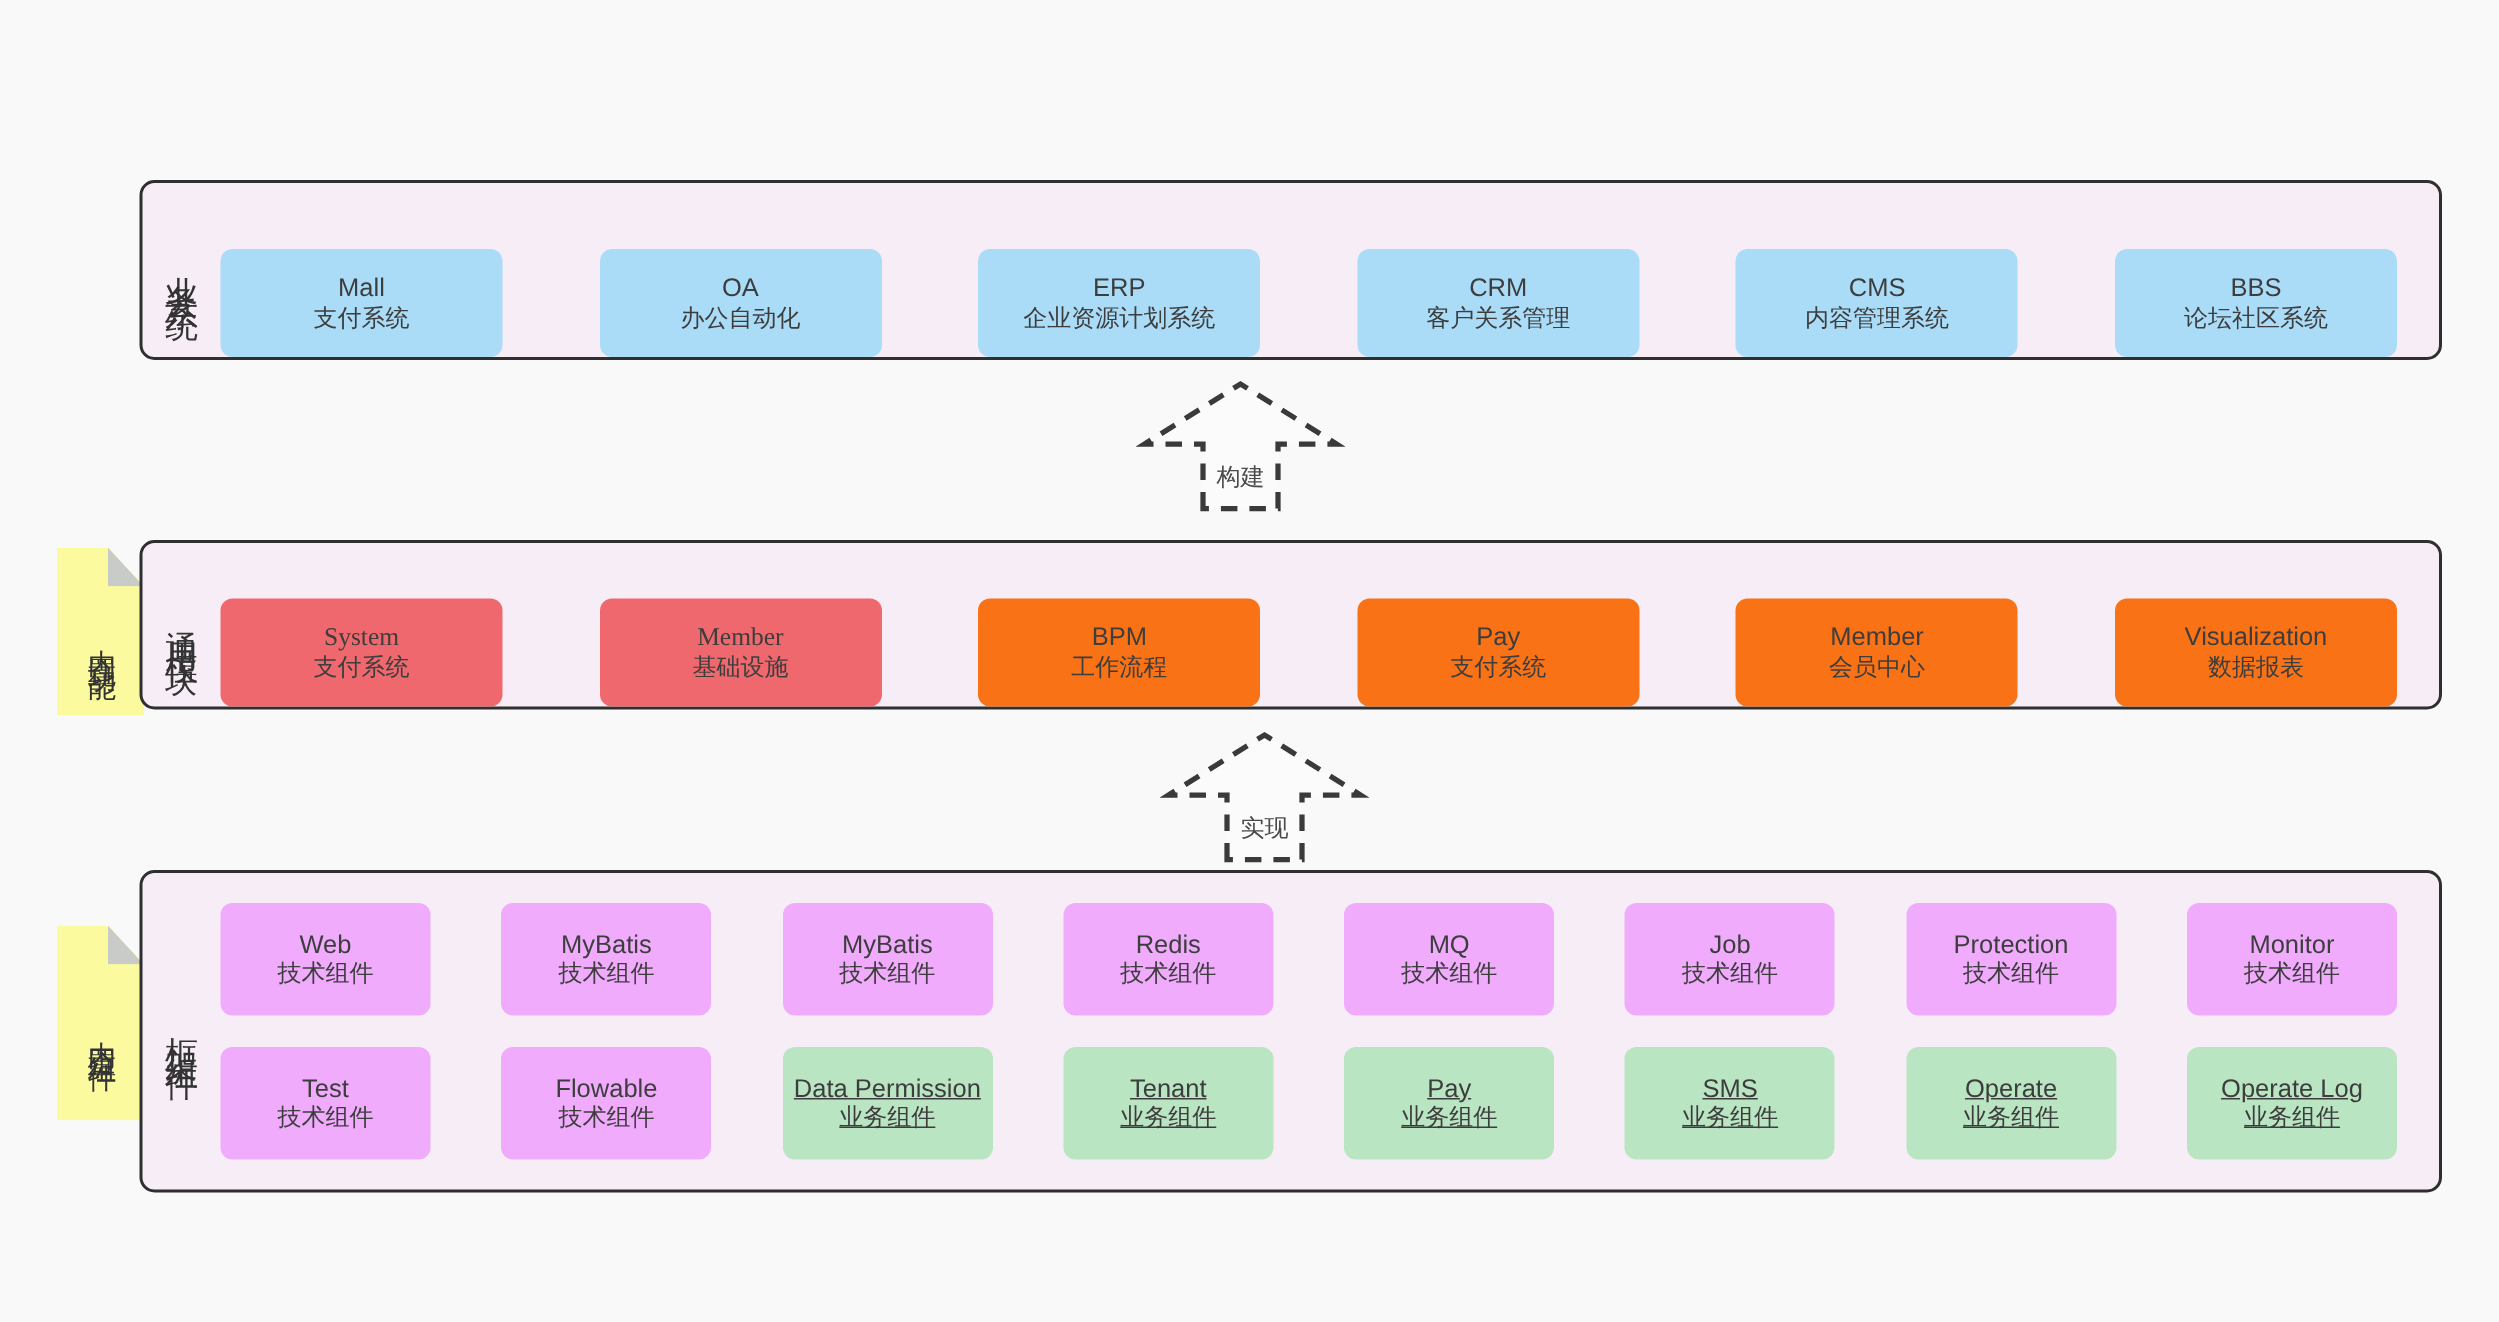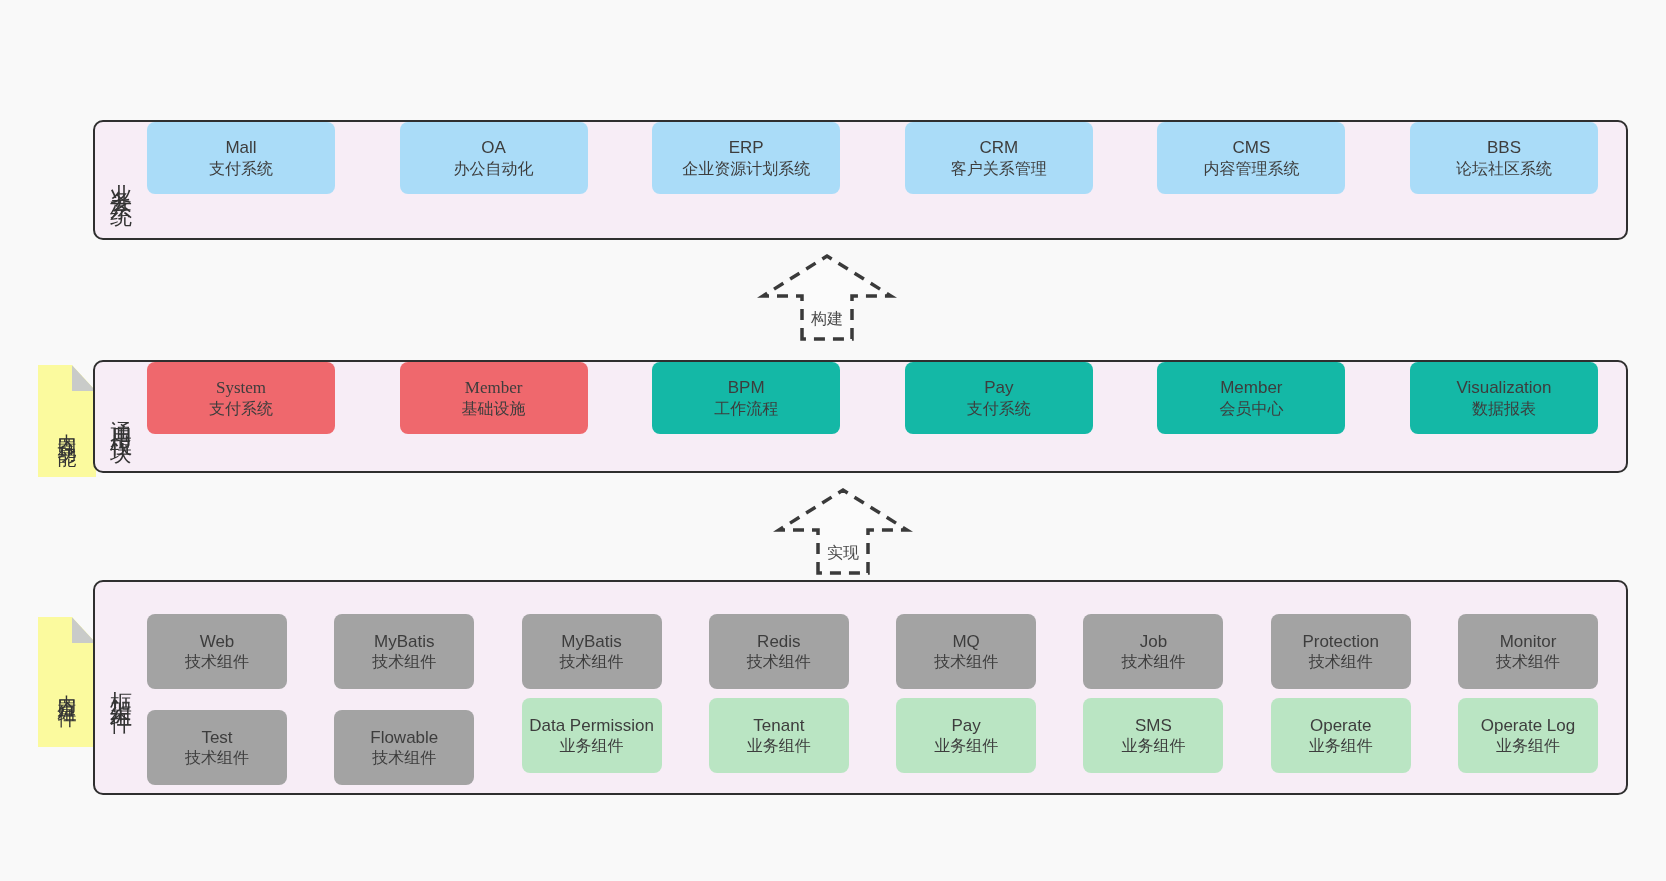--- a/index.html
+++ b/index.html
@@ -68,21 +68,21 @@
     color: #333;
     white-space: nowrap;
   }
 
   .box-row {
     position: absolute;
     left: 52px;
     right: 28px;
     top: 0; bottom: 0;
     display: flex;
-    align-items: flex-start;
+    align-items: flex-end;
     justify-content: space-between;
   }
   .rows-wrap {
     position: absolute;
     left: 52px;
     right: 28px;
     top: 20px;
     bottom: 20px;
     display: flex;
     flex-direction: column;
@@ -105,23 +105,23 @@
     text-align: center;
     line-height: 1.3;
     flex: 0 0 auto;
   }
   .box-sm { width: 140px; height: 75px; line-height: 1.2; padding: 0 6px; }
   .box-name { font-size: 17px; }
   .box-desc { font-size: 16px; }
 
   .blue        { background: #aadcf8; }
   .red         { background: #ef686d; font-family: Liberation Serif, serif; }
-  .pink        { background: #14b8a6; }
-  .green-dark  { background: #a3a3a3; margin-top: 12px; }
-  .green-light { background: #bae5c3; }
+  .pink        { background: #f97316; }
+  .green-dark  { background: #f0abfc; margin-top: 12px; }
+  .green-light { background: #bae5c3; text-decoration: underline; }
 
   
   .arrow {
     position: absolute;
     width: 140px;
     height: 92px;
   }
   .arrow-1 { left: 757px; top: 250px; }
   .arrow-2 { left: 773px; top: 484px; }
   .arrow svg { display: block; width: 140px; height: 92px; }

